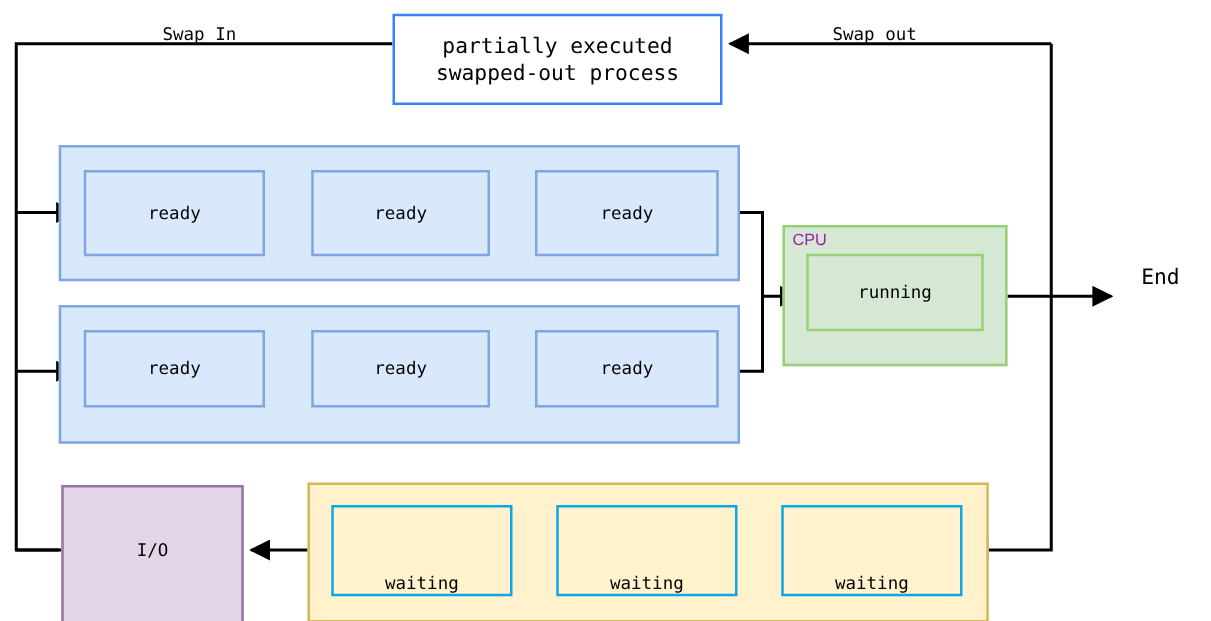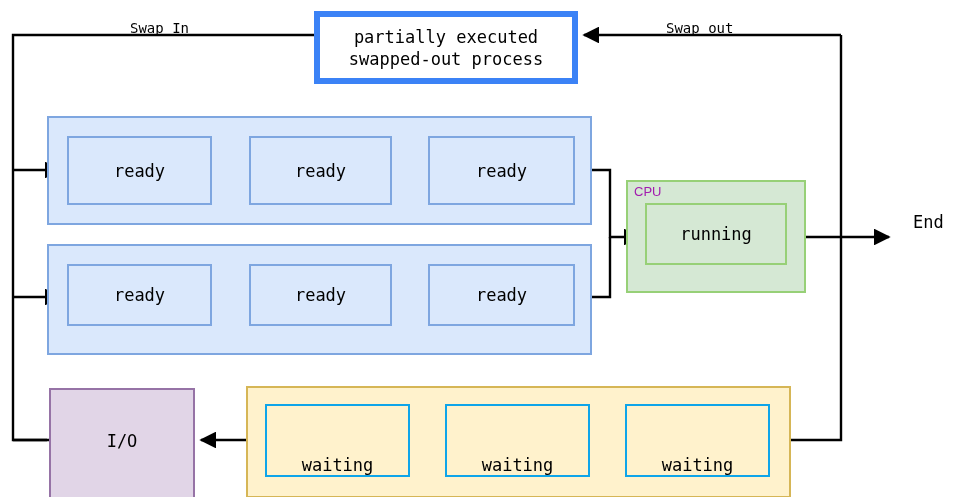--- a/index.html
+++ b/index.html
@@ -3,34 +3,34 @@
 <meta charset="utf-8">
 <style>
   html,body{margin:0;padding:0;background:#ffffff;}
   #stage{position:relative;width:969px;height:497px;background:#ffffff;overflow:hidden;
          font-family:"DejaVu Sans Mono","Liberation Mono",monospace;}
   .box{position:absolute;box-sizing:border-box;display:flex;align-items:center;justify-content:center;}
   .mono{font-family:"DejaVu Sans Mono","Liberation Mono",monospace;}
   .sans{font-family:"Liberation Sans","DejaVu Sans",sans-serif;}
 
   
-  .swapbox{border:6px solid #3b82f6;background:#fff;color:#000;font-size:17px;line-height:22px;
+  .swapbox{border:2px solid #3b82f6;background:#fff;color:#000;font-size:17px;line-height:22px;
            text-align:center;white-space:pre-line;}
 
   
   .cont{border-width:2px;border-style:solid;box-sizing:border-box;}
   .blue-cont{background:#dae8fc;border-color:#7ea6e0;}
   .blue-item{background:#dae8fc;border:2px solid #7ea6e0;}
   .green-cont{background:#d5e8d4;border-color:#97d077;}
   .green-item{background:#d5e8d4;border:2px solid #97d077;}
   .yellow-cont{background:#fff2cc;border-color:#d6b656;}
   .yellow-item{background:#fff2cc;border:2px solid #0ea5e9;align-items:flex-end;}
   .purple-item{background:#e1d5e7;border:2px solid #9673a6;}
 
-  .itemlabel{font-size:17px;color:#000;}
+  .itemlabel{font-size:14px;color:#000;}
   .cpulabel{position:absolute;left:6px;top:2px;font-size:13px;color:#a21caf;}
 
   .edgelabel{position:absolute;font-size:14px;color:#000;white-space:nowrap;}
   .endlabel{position:absolute;font-size:17px;color:#000;white-space:nowrap;}
 
   svg.lines{position:absolute;left:0;top:0;width:969px;height:497px;pointer-events:none;}
 </style>
 </head>
 <body>
 

